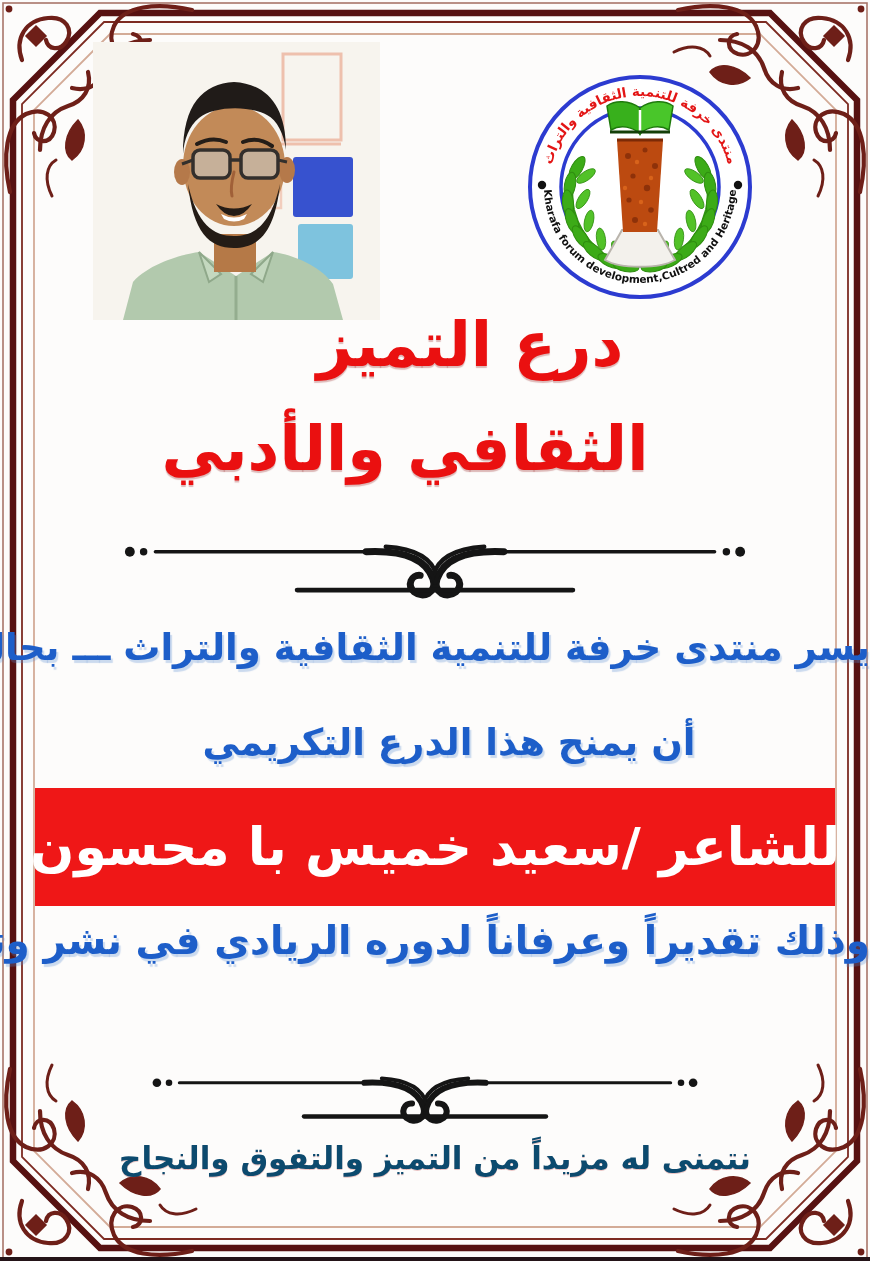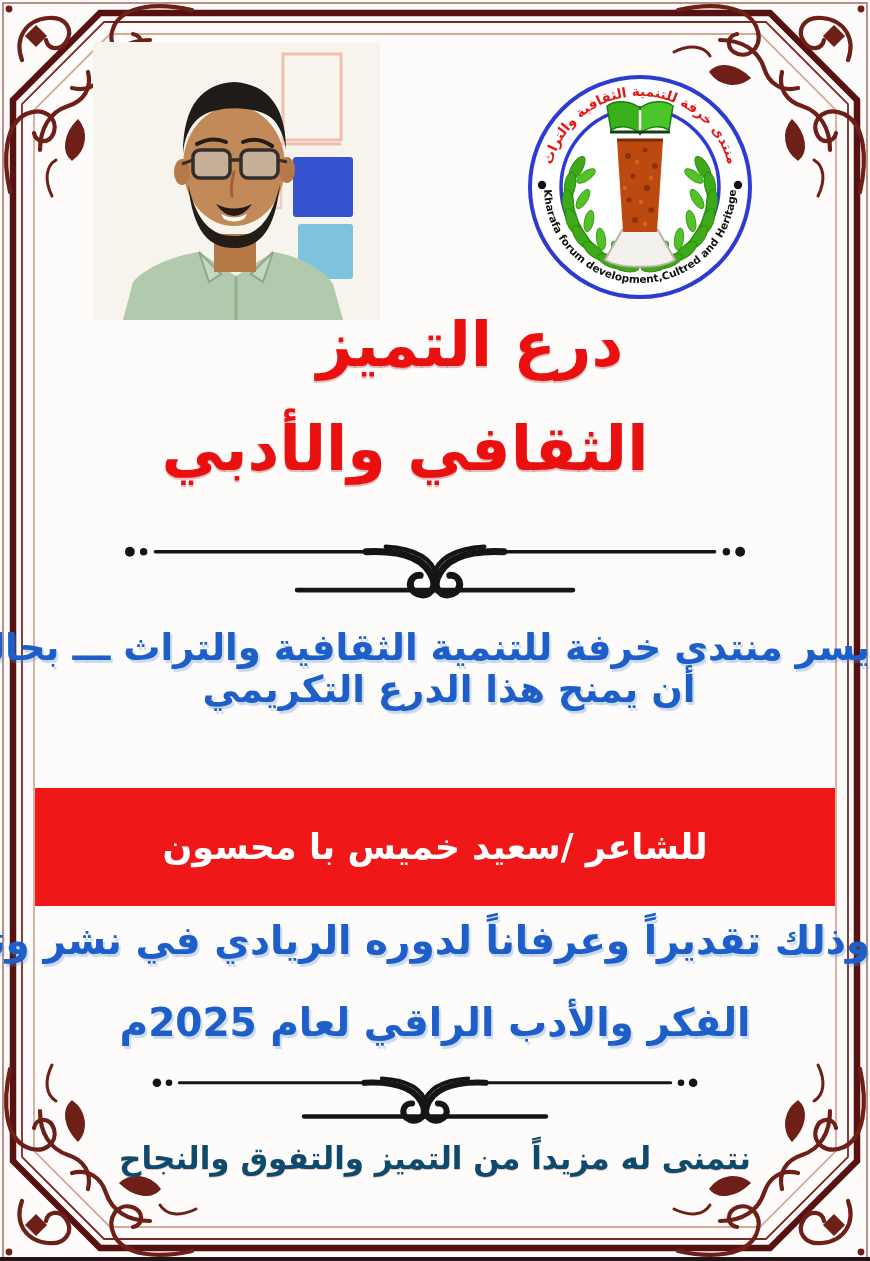--- a/index.html
+++ b/index.html
@@ -16,21 +16,21 @@
   }
   .blue-line{
     color:#1d5ec9; font-size:37px;
     text-shadow:2px 3px 1px rgba(90,140,210,.30);
   }
   .reason-line{font-size:39px;}
   .banner{
     left:35px; top:788px; width:800px; height:118px; background:#ef1717;
     display:flex; align-items:center; justify-content:center;
   }
-  .banner-text{color:#ffffff; font-size:35px;}
+  .banner-text{color:#ffffff; font-size:52px;}
   .wish-line{
     top:1140px; color:#0c4a6e; font-size:31px;
     text-shadow:0 1px 0 rgba(180,30,30,.25);
   }
   .frame-svg{left:0; top:0; width:870px; height:1261px; pointer-events:none;}
   .bottom-strip{left:0; bottom:0; width:870px; height:4px; background:#241418;}
 </style>
 </head>
 <body>
 
@@ -186,28 +186,27 @@
   </svg>
 
   <div class="abs arab center-line title-line" style="top:308px; transform:translateX(35px);">درع التميز</div>
   <div class="abs arab center-line title-line" style="top:412px; transform:translateX(-30px);">الثقافي والأدبي</div>
 
   <svg class="abs" style="left:120px; top:528px;" width="630" height="73" viewBox="0 0 640 74" xmlns="http://www.w3.org/2000/svg">
     <use href="#div-orn"></use>
   </svg>
 
   <div class="abs arab center-line blue-line" style="top:626px;">يسر منتدى خرفة للتنمية الثقافية والتراث ـــ بحالمين</div>
-  <div class="abs arab center-line blue-line" style="top:668px;padding-left:28px;">أن يمنح هذا الدرع التكريمي</div>
+  <div class="abs arab center-line blue-line" style="top:721px;padding-left:28px;">أن يمنح هذا الدرع التكريمي</div>
 
   <div class="abs banner">
     <div class="arab banner-text">للشاعر /سعيد خميس با محسون</div>
   </div>
 
   <div class="abs arab center-line blue-line reason-line" style="top:918px;">وذلك تقديراً وعرفاناً لدوره الريادي في نشر وتنمية</div>
-  <div class="abs arab center-line blue-line reason-line" style="top:1000px;">الفكر والأدب الراقي لعام 2025م</div>
 
   <svg class="abs" style="left:145px; top:1062px;" width="560" height="64" viewBox="0 0 640 74" xmlns="http://www.w3.org/2000/svg">
     <use href="#div-orn"></use>
   </svg>
 
   <div class="abs arab center-line wish-line">نتمنى له مزيداً من التميز والتفوق والنجاح</div>
 
   <div class="abs bottom-strip"></div>
 </div>
 

